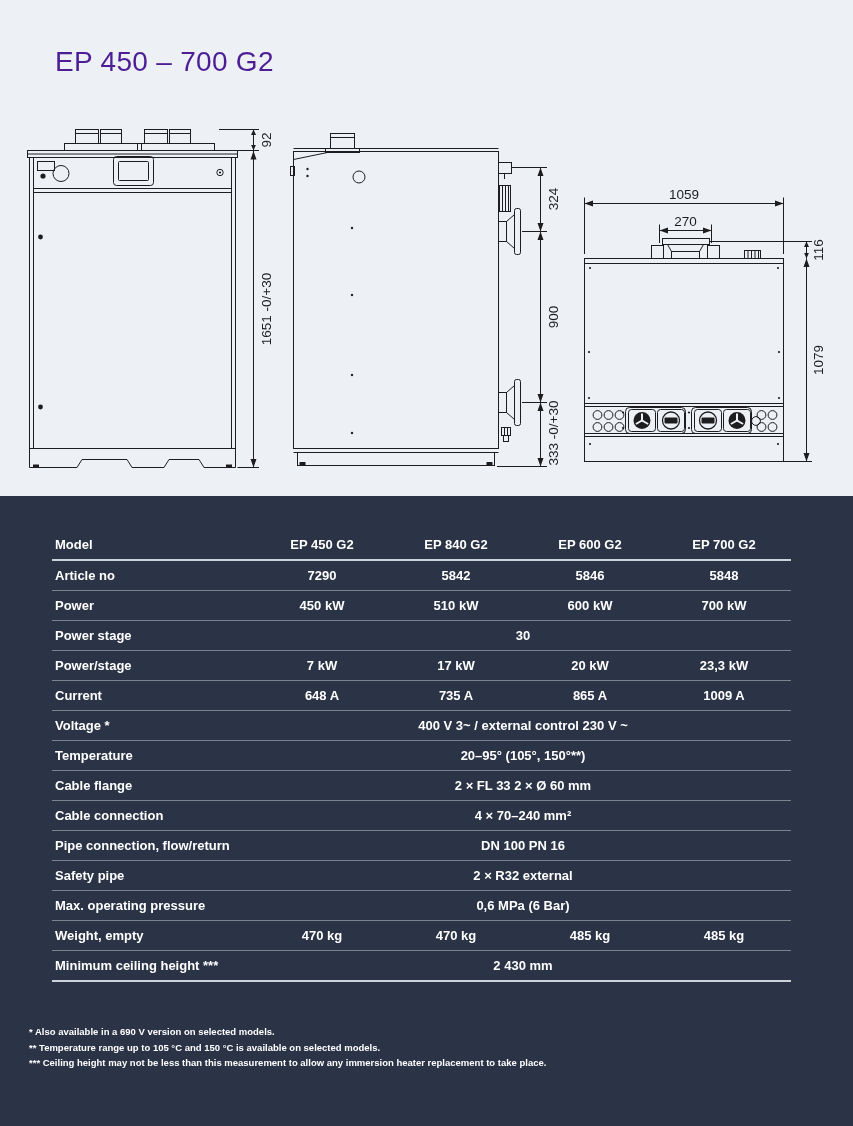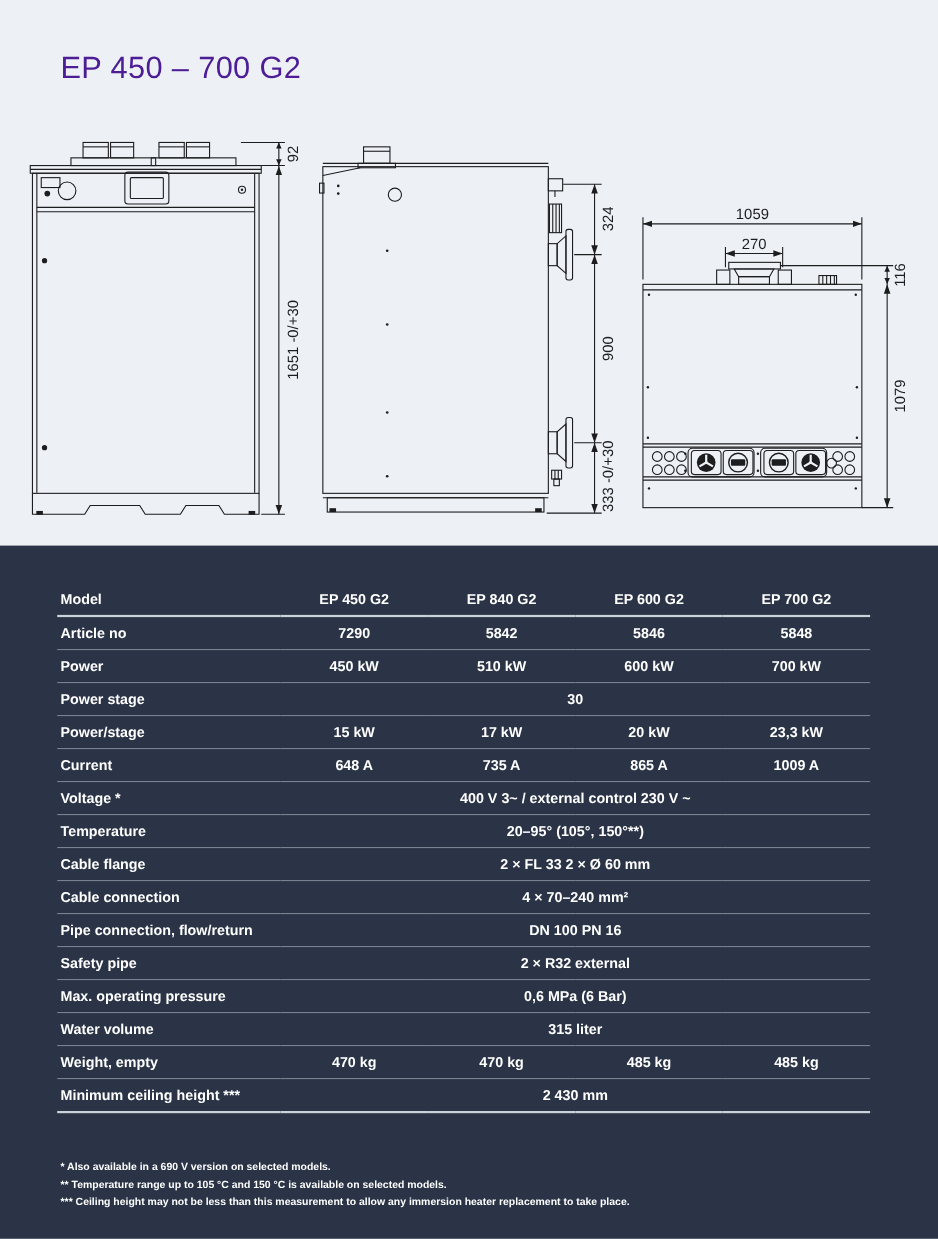--- a/index.html
+++ b/index.html
@@ -21,21 +21,21 @@
     table-layout:fixed;
   }
   .spec-table th,.spec-table td{
     height:29px;padding:0;font-size:13px;font-weight:700;color:#fff;
     border-bottom:1px solid #79828f;white-space:nowrap;
   }
   .spec-table th{width:200px;text-align:left;padding-left:3px;}
   .spec-table td{width:134px;text-align:center;}
   .spec-table tr.header-row th,.spec-table tr.header-row td{border-bottom:2px solid #ccd2da;}
   .spec-table tr.last-row th,.spec-table tr.last-row td{border-bottom:2px solid #ccd2da;}
-  .footnotes{margin:42px 0 0 55px;font-size:9.5px;font-weight:700;line-height:15.5px;color:#fff;}
+  .footnotes{margin:42px 0 0 29px;font-size:9.5px;font-weight:700;line-height:15.5px;color:#fff;}
   svg .ink{stroke:#1d1d1f;fill:none;stroke-width:1;}
   svg text{font-family:"Liberation Sans",sans-serif;font-size:13.5px;fill:#1d1d1f;stroke:none;}
 </style>
 </head>
 <body>
 
 <div class="page-title">EP 450 – 700 G2</div>
 
 <svg class="drawings" width="853" height="496" viewBox="0 0 853 496" xmlns="http://www.w3.org/2000/svg">
   <defs>
@@ -238,21 +238,21 @@
       <td>510 kW</td>
       <td>600 kW</td>
       <td>700 kW</td>
     </tr>
     <tr>
       <th>Power stage</th>
       <td colspan="4">30</td>
     </tr>
     <tr>
       <th>Power/stage</th>
-      <td>15 kW</td>
+      <td>7 kW</td>
       <td>17 kW</td>
       <td>20 kW</td>
       <td>23,3 kW</td>
     </tr>
     <tr>
       <th>Current</th>
       <td>648 A</td>
       <td>735 A</td>
       <td>865 A</td>
       <td>1009 A</td>
@@ -277,24 +277,20 @@
       <th>Pipe connection, flow/return</th>
       <td colspan="4">DN 100 PN 16</td>
     </tr>
     <tr>
       <th>Safety pipe</th>
       <td colspan="4">2 × R32 external</td>
     </tr>
     <tr>
       <th>Max. operating pressure</th>
       <td colspan="4">0,6 MPa (6 Bar)</td>
-    </tr>
-    <tr>
-      <th>Water volume</th>
-      <td colspan="4">315 liter</td>
     </tr>
     <tr>
       <th>Weight, empty</th>
       <td>470 kg</td>
       <td>470 kg</td>
       <td>485 kg</td>
       <td>485 kg</td>
     </tr>
     <tr class="last-row">
       <th>Minimum ceiling height ***</th>

